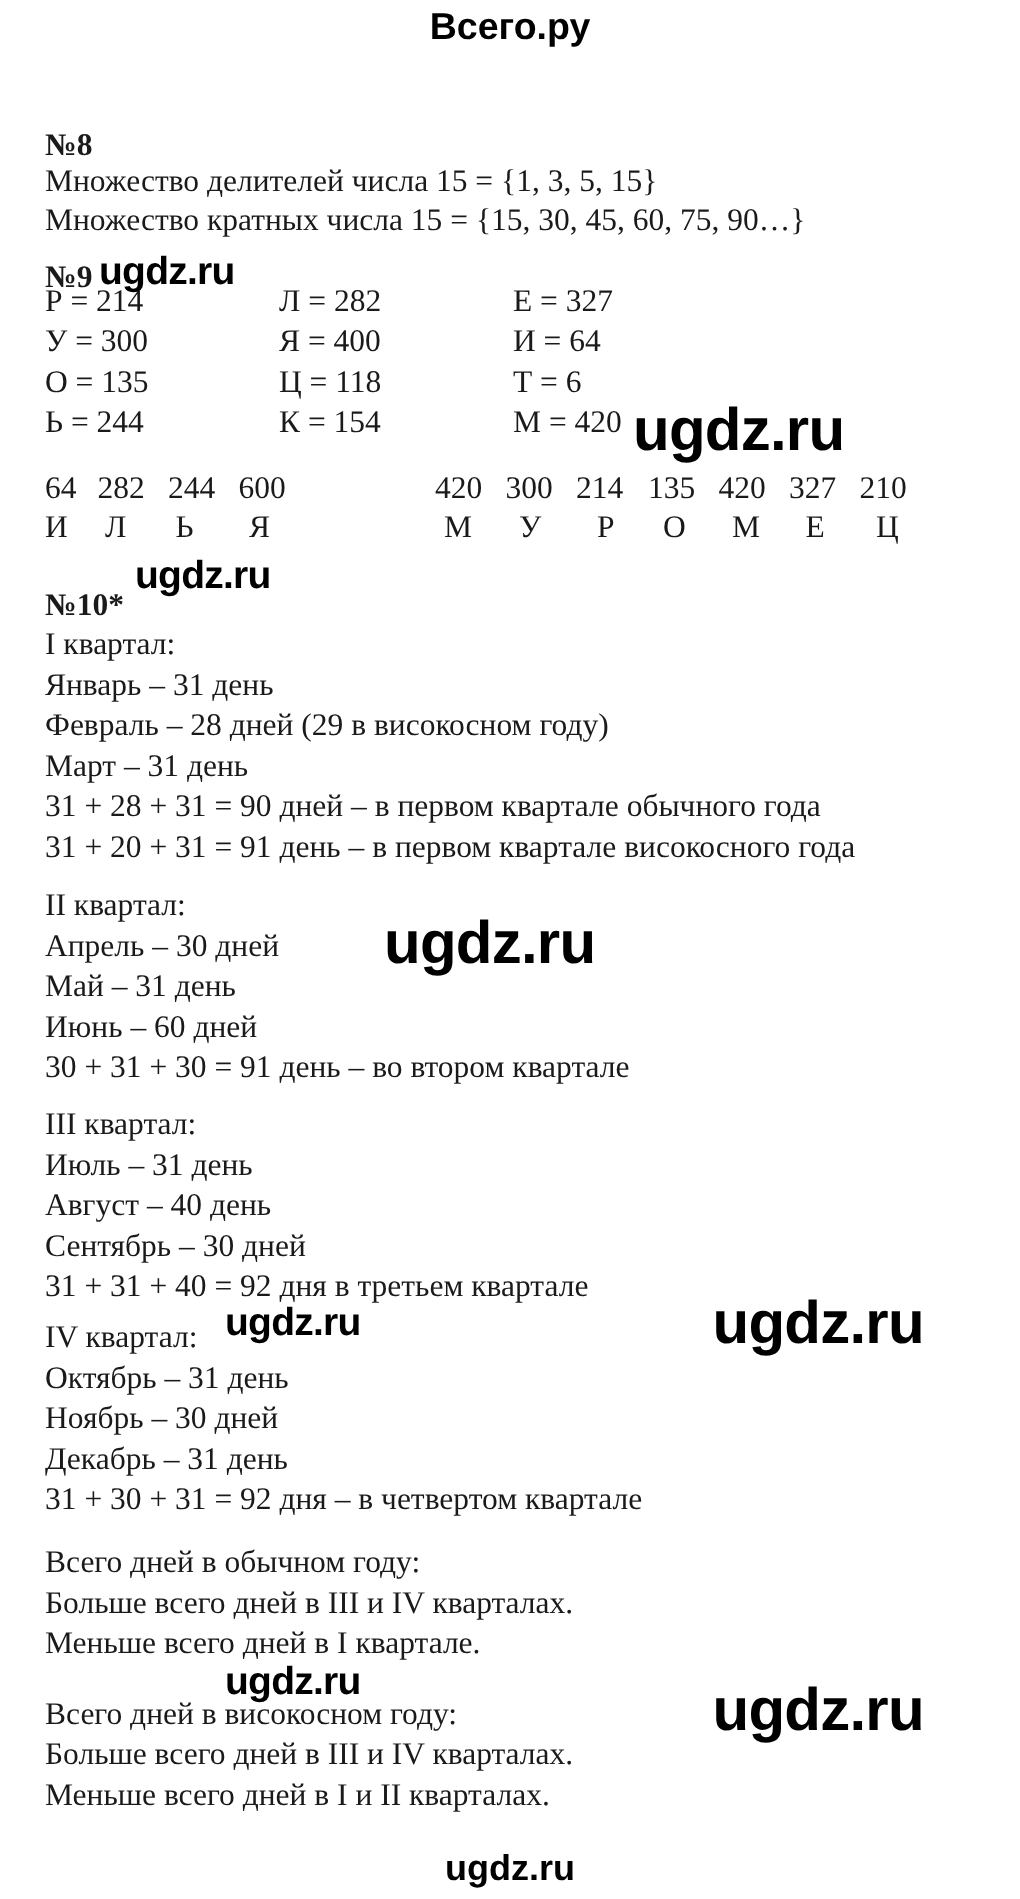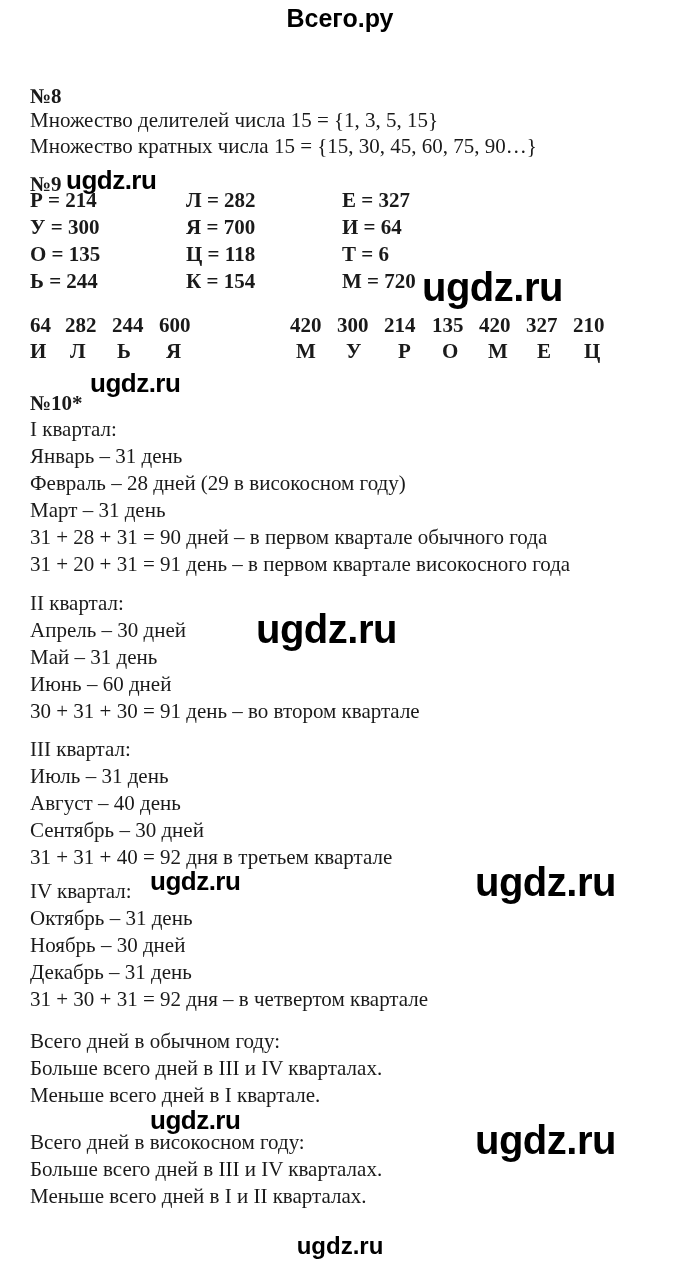--- a/index.html
+++ b/index.html
@@ -3,50 +3,50 @@
 <meta charset="utf-8">
 <style>
   html, body { margin: 0; padding: 0; background: #ffffff; }
   body { width: 680px; height: 1266px; position: relative; overflow: hidden; color: #1a1a1a; }
   .serif { font-family: "Liberation Serif", "DejaVu Serif", serif; font-size: 21px; }
   .wm { font-family: "Liberation Sans", "DejaVu Sans", sans-serif; font-weight: bold; color: #000; position: absolute; letter-spacing: -0.5px; }
   .header-title { position: absolute; top: 4px; left: 0; width: 680px; text-align: center; font-family: "Liberation Sans", sans-serif; font-weight: bold; font-size: 25px; color: #000; }
   .footer-wm { position: absolute; top: 1232px; left: 0; width: 680px; text-align: center; font-family: "Liberation Sans", sans-serif; font-weight: bold; font-size: 24px; color: #000; }
   .line { position: absolute; left: 30px; white-space: nowrap; line-height: 24px; }
   .bold { font-weight: bold; }
-  .cell { position: absolute; white-space: nowrap; line-height: 24px; font-weight: bold; }
+  .cell { position: absolute; white-space: nowrap; line-height: 24px; }
 </style>
 </head>
 <body>
 
 <div class="header-title">Всего.ру</div>
 
 <div class="serif">
 
   <div class="line bold" style="top:84px">№8</div>
   <div class="line" style="top:108px">Множество делителей числа 15 = {1, 3, 5, 15}</div>
   <div class="line" style="top:134px">Множество кратных числа 15 = {15, 30, 45, 60, 75, 90…}</div>
 
   <div class="line bold" style="top:172px">№9</div>
 
   <div class="cell" style="top:188px;left:30px">Р = 214</div>
   <div class="cell" style="top:188px;left:186px">Л = 282</div>
   <div class="cell" style="top:188px;left:342px">Е = 327</div>
 
   <div class="cell" style="top:215px;left:30px">У = 300</div>
-  <div class="cell" style="top:215px;left:186px">Я = 700</div>
+  <div class="cell" style="top:215px;left:186px">Я = 400</div>
   <div class="cell" style="top:215px;left:342px">И = 64</div>
 
   <div class="cell" style="top:242px;left:30px">О = 135</div>
   <div class="cell" style="top:242px;left:186px">Ц = 118</div>
   <div class="cell" style="top:242px;left:342px">Т = 6</div>
 
   <div class="cell" style="top:269px;left:30px">Ь = 244</div>
   <div class="cell" style="top:269px;left:186px">К = 154</div>
-  <div class="cell" style="top:269px;left:342px">М = 720</div>
+  <div class="cell" style="top:269px;left:342px">М = 420</div>
 
   <div class="cell" style="top:313px;left:30px">64</div>
   <div class="cell" style="top:313px;left:65px">282</div>
   <div class="cell" style="top:313px;left:112px">244</div>
   <div class="cell" style="top:313px;left:159px">600</div>
   <div class="cell" style="top:339px;left:30px">И</div>
   <div class="cell" style="top:339px;left:70px">Л</div>
   <div class="cell" style="top:339px;left:117px">Ь</div>
   <div class="cell" style="top:339px;left:166px">Я</div>
 

